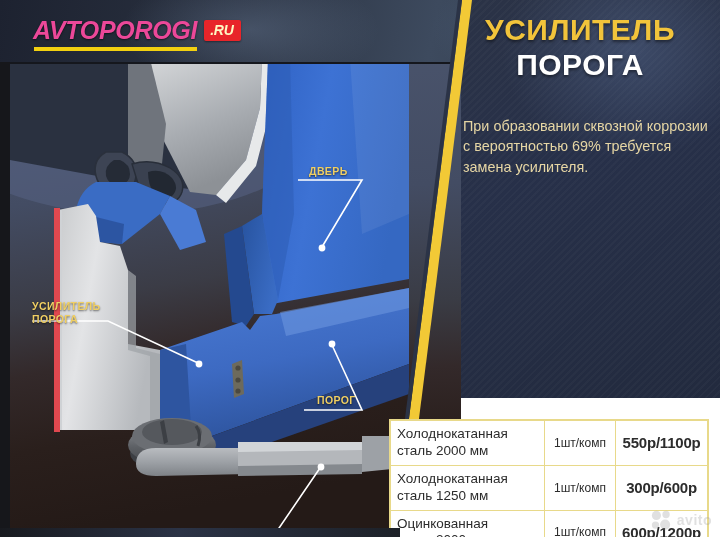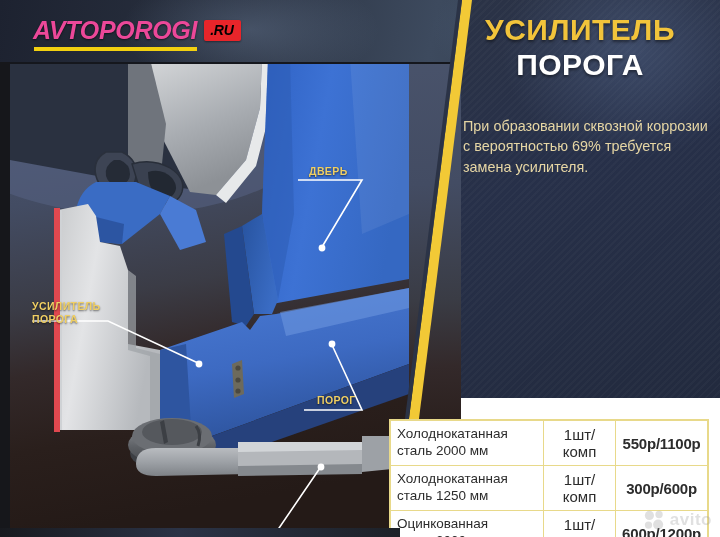--- a/index.html
+++ b/index.html
@@ -30,21 +30,21 @@
   }
   .logo-word{
     font-size:25px;font-weight:bold;font-style:italic;color:#ec4899;
     letter-spacing:-.3px;line-height:1;
     text-shadow:0 1px 2px rgba(0,0,0,.55);
   }
   .logo-underline{
     position:absolute;left:1px;top:29px;width:163px;height:4px;background:#f2d010;
   }
   .logo-ru{
-    background:#e8252a;color:#000000;font-size:14px;font-weight:bold;font-style:italic;
+    background:#e8252a;color:#fef9c3;font-size:14px;font-weight:bold;font-style:italic;
     padding:3px 7px 4px 6px;border-radius:2px;line-height:1;letter-spacing:-.2px;
     box-shadow:0 1px 2px rgba(0,0,0,.4);
   }
 
   
   .info-panel{
     position:absolute;left:395px;top:0;width:325px;height:400px;
     background:linear-gradient(160deg,#2b3346 0%,#273049 45%,#222a3e 100%);
     z-index:2;
     clip-path:polygon(70px 0, 325px 0, 325px 400px, 0px 400px);
@@ -91,21 +91,21 @@
   
   .table-wrap{
     position:absolute;left:389px;top:419px;width:318px;z-index:7;
     background:#ffffff;border:1.6px solid #e8d98a;
   }
   .ptable{border-collapse:collapse;width:100%;background:#ffffff;}
   .ptable td{
     border:1px solid #e8d98a;padding:5px 6px;vertical-align:middle;color:#2c2c2c;
   }
   .c-name{width:150px;font-size:13.5px;line-height:1.25;}
-  .c-qty{width:68px;font-size:15px;text-align:center;color:#4a4a4a;}
+  .c-qty{width:68px;font-size:12px;text-align:center;color:#4a4a4a;}
   .c-price{font-size:15px;font-weight:bold;text-align:center;color:#1c1c1c;letter-spacing:-.2px;}
 
   
   .white-base{
     position:absolute;left:395px;top:398px;width:325px;height:139px;background:#ffffff;z-index:3;
   }
 
   
   .illus{
     position:absolute;left:10px;top:64px;width:451px;height:466px;z-index:4;overflow:hidden;
@@ -128,21 +128,21 @@
     background:linear-gradient(90deg,#181a1f,#2b3346 45%,#1d2128);
   }
   
   .frame-l{position:absolute;left:0;top:62px;width:10px;height:475px;background:#16171b;z-index:8;}
 
   
   .wm{
     position:absolute;right:8px;bottom:6px;z-index:12;display:flex;align-items:center;gap:5px;
     opacity:.30;
   }
-  .wm-text{font-size:17px;font-weight:bold;color:#9a9a9a;letter-spacing:.5px;}
+  .wm-text{font-size:14px;font-weight:bold;color:#9a9a9a;letter-spacing:.5px;}
 </style>
 </head>
 <body>
 
 <div id="page">
 
   <div class="header-band"></div>
 
   <div class="logo">
     <div style="position:relative;">

